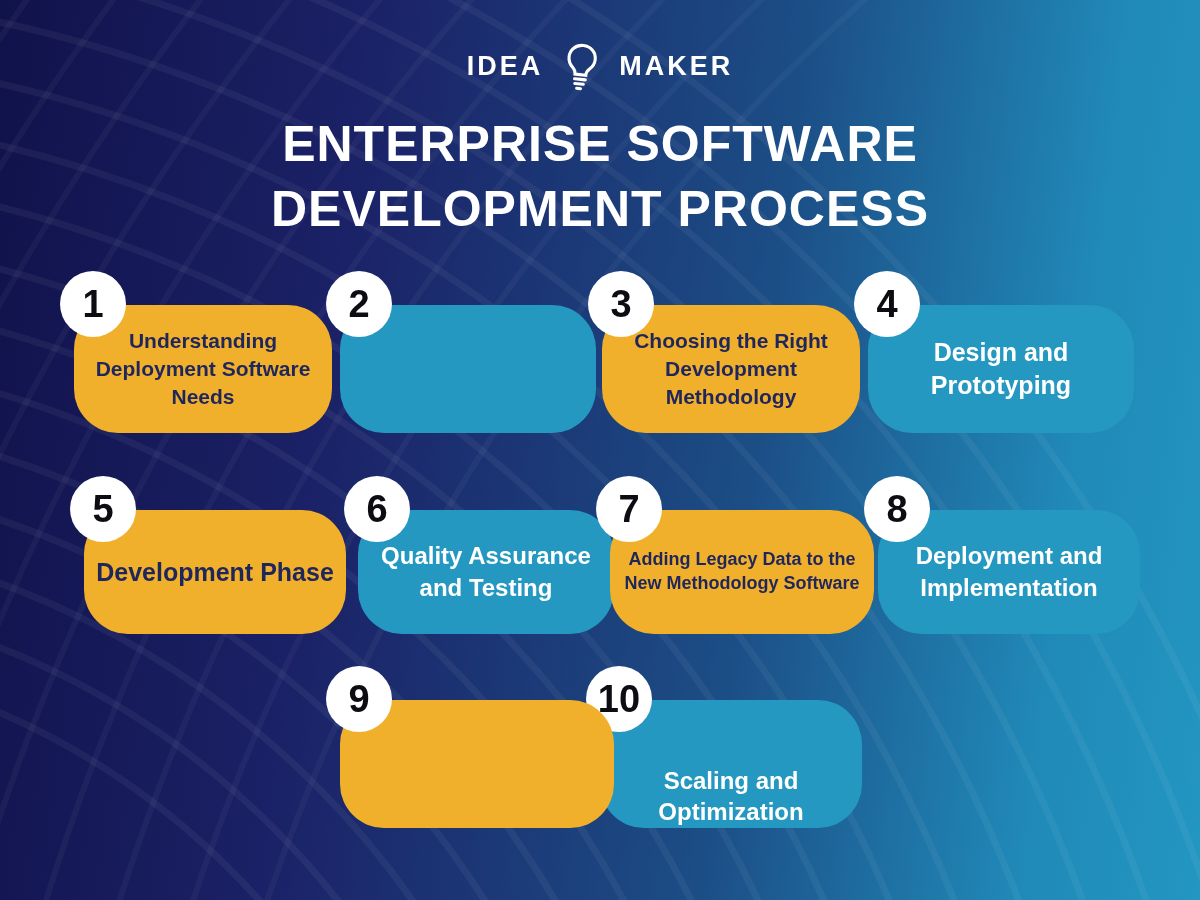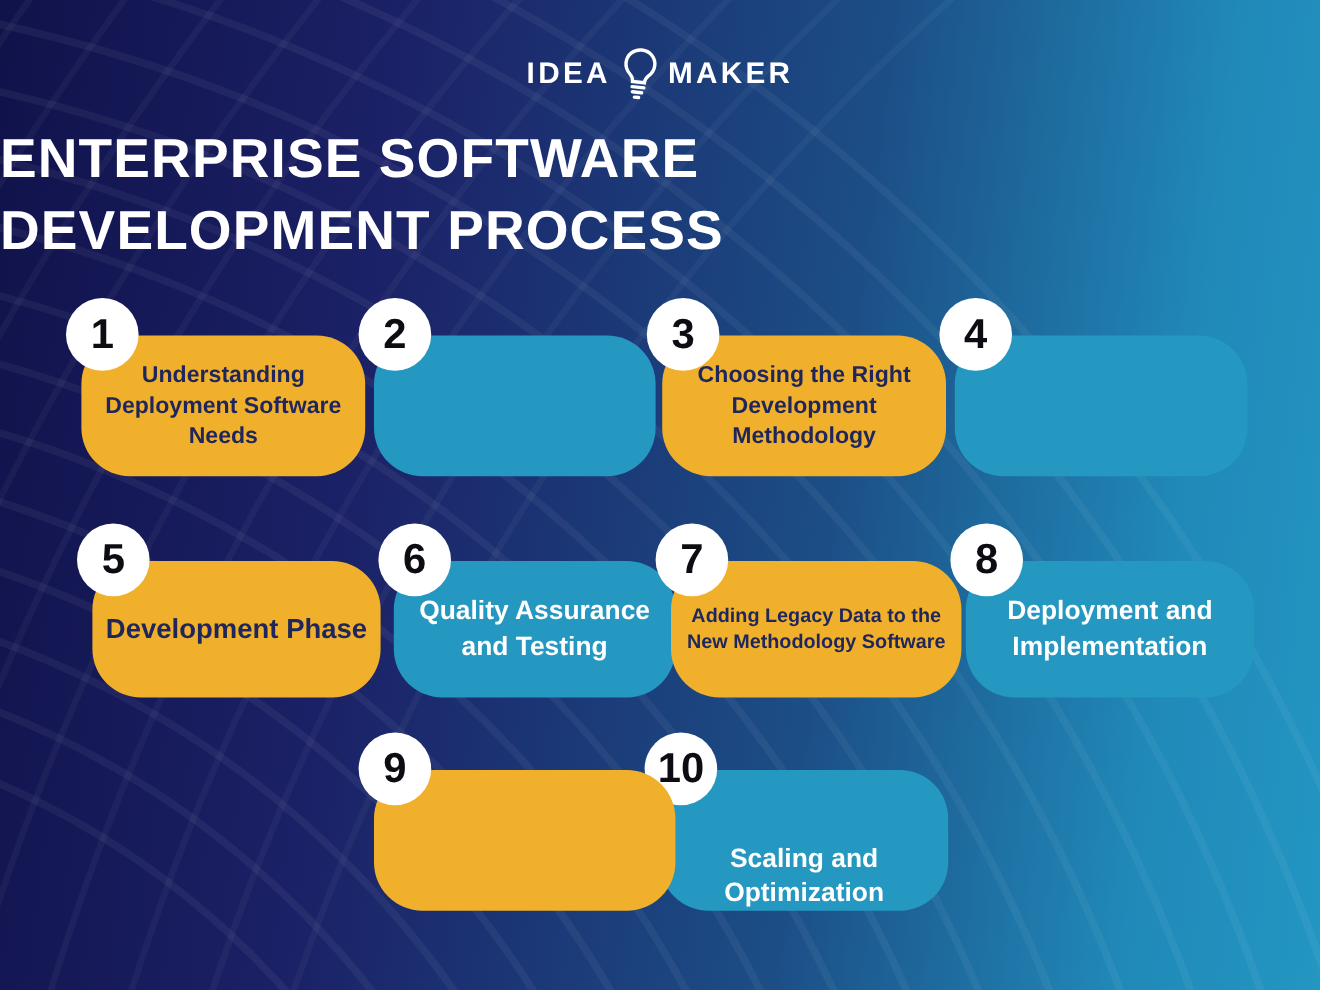--- a/index.html
+++ b/index.html
@@ -8,30 +8,30 @@
     width:1200px;height:900px;
     overflow:hidden;
     font-family:"Liberation Sans", sans-serif;
     background:linear-gradient(97deg,#10124a 0%,#1b2166 28%,#1c4e86 62%,#2089b8 86%,#2396c2 100%);
   }
   .decor{position:absolute;inset:0;pointer-events:none;}
 
   
   .logo{
     position:absolute;top:34px;left:0;width:100%;height:64px;
-    display:flex;align-items:center;justify-content:center;gap:9px;
+    display:flex;align-items:center;justify-content:center;gap:21px;
     color:#fff;
   }
   .logo-text{font-size:27px;font-weight:bold;letter-spacing:3px;}
   .bulb{transform:rotate(6deg);margin-top:6px;}
 
   
   .title{
     position:absolute;top:112px;left:0;width:100%;
-    color:#fff;
+    text-align:center;color:#fff;
     font-size:50px;font-weight:bold;letter-spacing:1px;line-height:1.3;
   }
 
   
   .step{
     position:absolute;border-radius:44px;
     display:flex;align-items:center;justify-content:center;
     text-align:center;font-weight:bold;line-height:1.32;
     box-sizing:border-box;
   }
@@ -117,20 +117,21 @@
   </div>
   <div class="step s2" style="background: rgb(37, 152, 193); color: rgb(255, 255, 255);">
     <span class="badge" style="background: rgb(255, 255, 255); color: rgb(12, 12, 18);">2</span>
   </div>
   <div class="step s3" style="background: rgb(241, 176, 43); color: rgb(31, 38, 92);">
     <span class="badge" style="background: rgb(255, 255, 255); color: rgb(12, 12, 18);">3</span>
     <span>Choosing the Right Development Methodology</span>
   </div>
   <div class="step s4" style="background: rgb(37, 152, 193); color: rgb(255, 255, 255);">
     <span class="badge" style="background: rgb(255, 255, 255); color: rgb(12, 12, 18);">4</span>
+    <span>Design and Prototyping</span>
   </div>
   <div class="step s5" style="background: rgb(241, 176, 43); color: rgb(31, 38, 92);">
     <span class="badge" style="background: rgb(255, 255, 255); color: rgb(12, 12, 18);">5</span>
     <span>Development Phase</span>
   </div>
   <div class="step s6" style="background: rgb(37, 152, 193); color: rgb(255, 255, 255);">
     <span class="badge" style="background: rgb(255, 255, 255); color: rgb(12, 12, 18);">6</span>
     <span>Quality Assurance and Testing</span>
   </div>
   <div class="step s7" style="background: rgb(241, 176, 43); color: rgb(31, 38, 92);">

